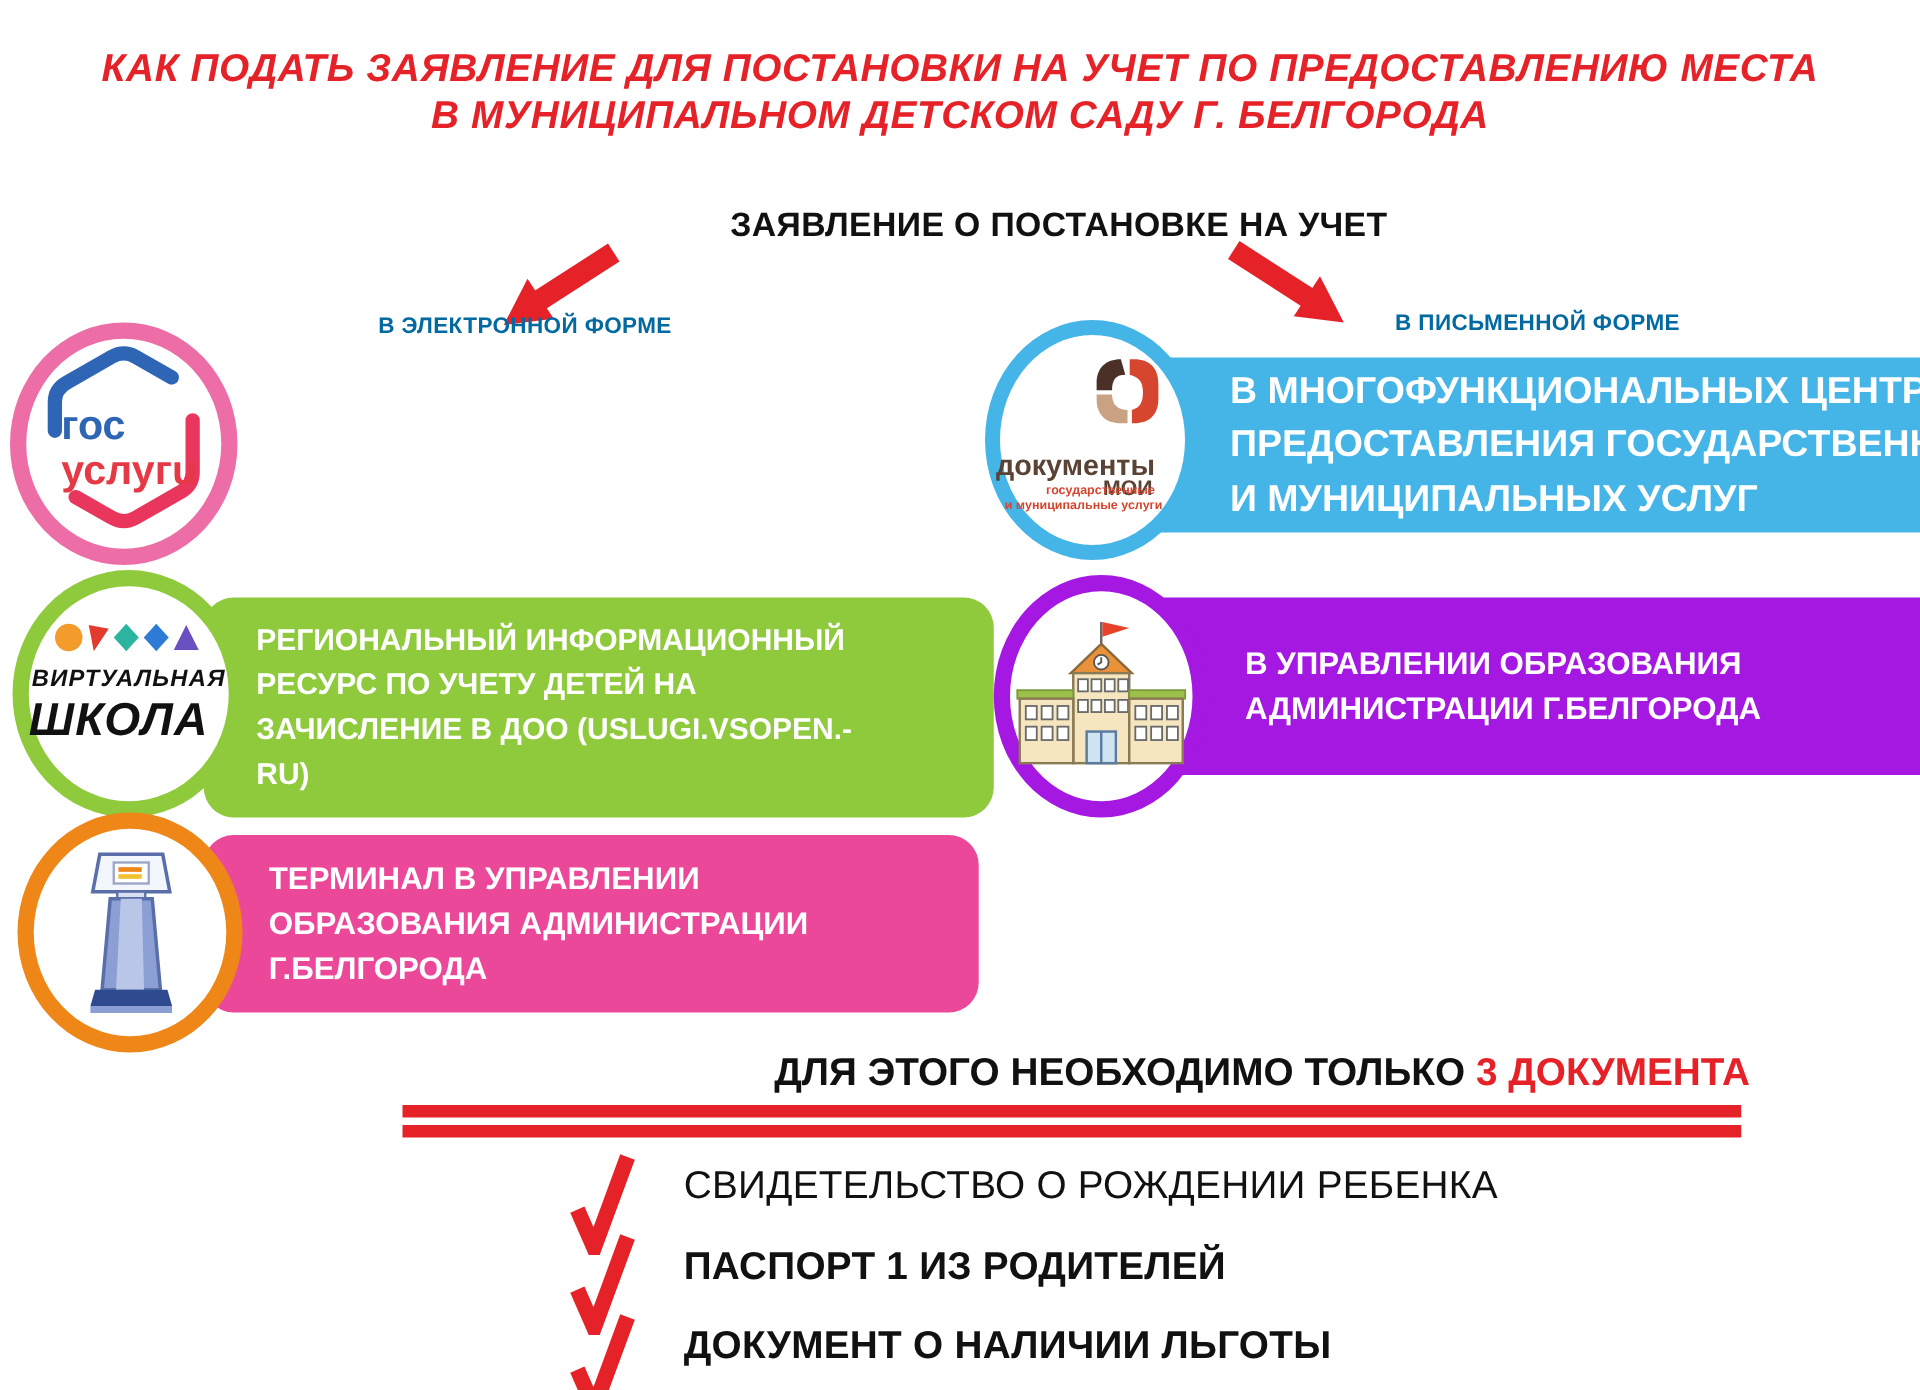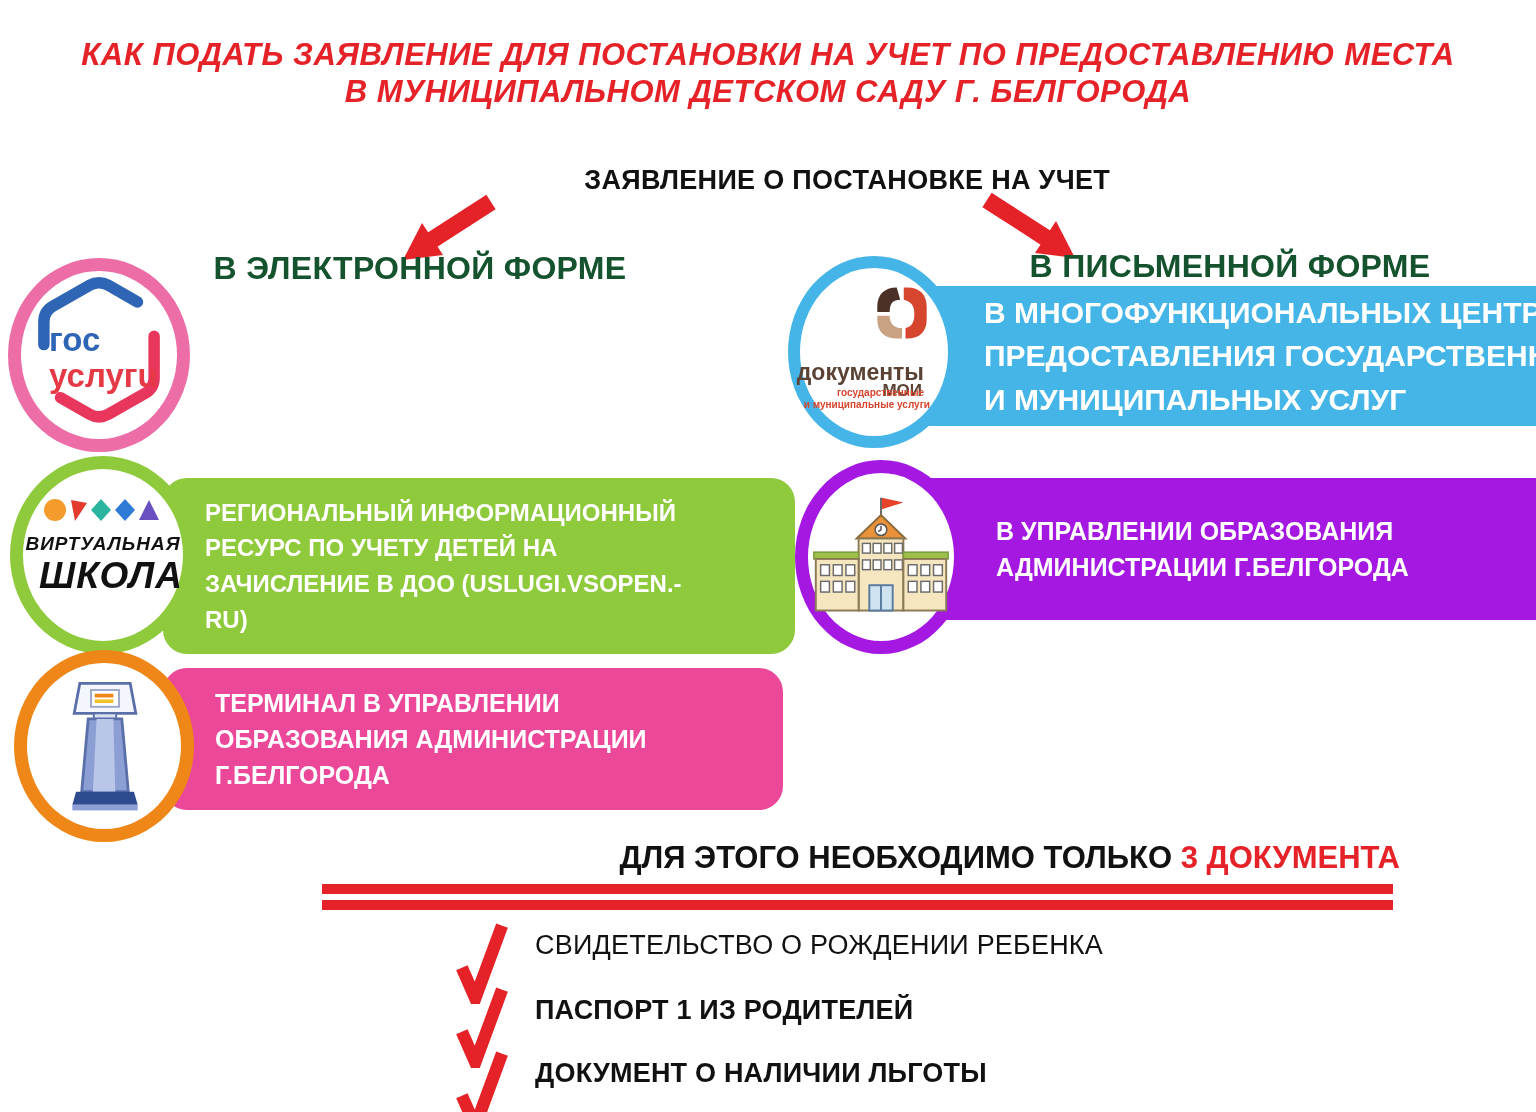--- a/index.html
+++ b/index.html
@@ -10,49 +10,49 @@
   .abs{position:absolute;}
   .title{
     left:0;right:0;top:36px;text-align:center;color:#e62229;
     font-size:31px;font-weight:bold;font-style:italic;line-height:1.2;
     white-space:pre-line;letter-spacing:.5px;
   }
   .subtitle{
     left:380px;width:730px;top:165px;text-align:right;color:#111;
     font-size:27px;font-weight:bold;letter-spacing:.3px;
   }
-  .col-header{font-size:32px;font-weight:bold;color:#14532d;text-align:center;letter-spacing:.3px;}
+  .col-header{font-size:18px;font-weight:bold;color:#0369a1;text-align:center;letter-spacing:.3px;}
   .pill{
     border-radius:24px;color:#ffffff;font-weight:bold;
     display:flex;align-items:center;z-index:1;
   }
   .pill-text{white-space:pre-line;line-height:1.44;}
   .badge{
     background:#ffffff;border-radius:50%;z-index:2;box-sizing:border-box;
   }
   .pink-b{border:13px solid #ed6ea6;}
   .green-b{border:13px solid #8fc93c;}
   .orange-b{border:13px solid #ef8718;}
   .blue-b{border:12px solid #45b5e8;}
   .purple-b{border:13px solid #a418e2;}
   .gos-line1{left:28px;top:52px;font-size:33px;font-weight:bold;color:#2f65b5;line-height:1;}
   .gos-line2{left:28px;top:88px;font-size:33px;font-weight:bold;color:#e63946;line-height:1;}
   .vs-line1{left:0;right:0;top:64px;text-align:center;font-style:italic;font-size:19px;font-weight:bold;color:#111;letter-spacing:1px;}
-  .vs-line2{left:0;right:0;top:86px;text-align:right;font-style:italic;font-size:37px;font-weight:bold;color:#111;letter-spacing:1px;}
+  .vs-line2{left:0;right:12px;top:86px;text-align:left;font-style:italic;font-size:37px;font-weight:bold;color:#111;letter-spacing:1px;}
   .mfc-line1{right:26px;top:76px;font-size:17px;font-weight:bold;color:#5a4334;line-height:1;margin-top:38px;}
   .mfc-line2{right:24px;top:93px;font-size:23px;font-weight:bold;color:#5a4334;line-height:1;}
   .mfc-line3{right:24px;top:120px;font-size:10px;font-weight:bold;color:#d6452e;line-height:1;}
   .mfc-line4{right:18px;top:132px;font-size:10px;font-weight:bold;color:#d6452e;line-height:1;}
   .docs-heading{
     left:300px;width:1100px;top:840px;text-align:right;
     font-size:31px;font-weight:bold;color:#111;
   }
   .docs-heading .red{color:#e62229;}
   .redbar{left:322px;width:1071px;height:10px;background:#e62229;}
-  .check-label{font-size:27px;color:#111;letter-spacing:.2px;}
+  .check-label{font-size:31px;color:#111;letter-spacing:.2px;margin-left:12px;}
 </style>
 </head>
 <body>
 
 <div class="canvas">
 
   <div class="abs title">КАК ПОДАТЬ ЗАЯВЛЕНИЕ ДЛЯ ПОСТАНОВКИ НА УЧЕТ ПО ПРЕДОСТАВЛЕНИЮ МЕСТА
 В МУНИЦИПАЛЬНОМ ДЕТСКОМ САДУ Г. БЕЛГОРОДА</div>
 
   <div class="abs subtitle">ЗАЯВЛЕНИЕ О ПОСТАНОВКЕ НА УЧЕТ</div>

